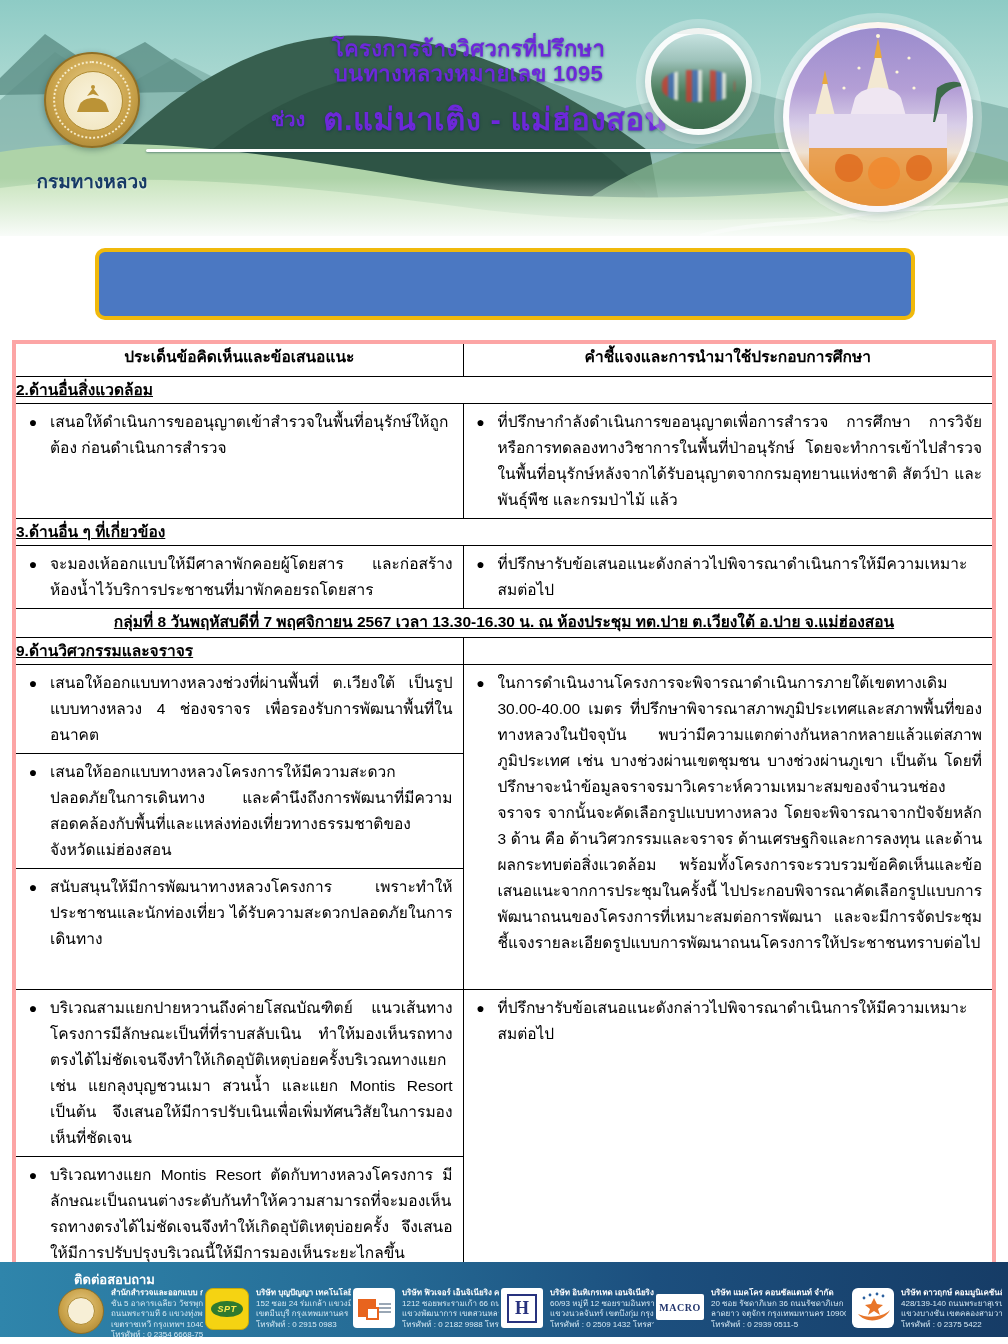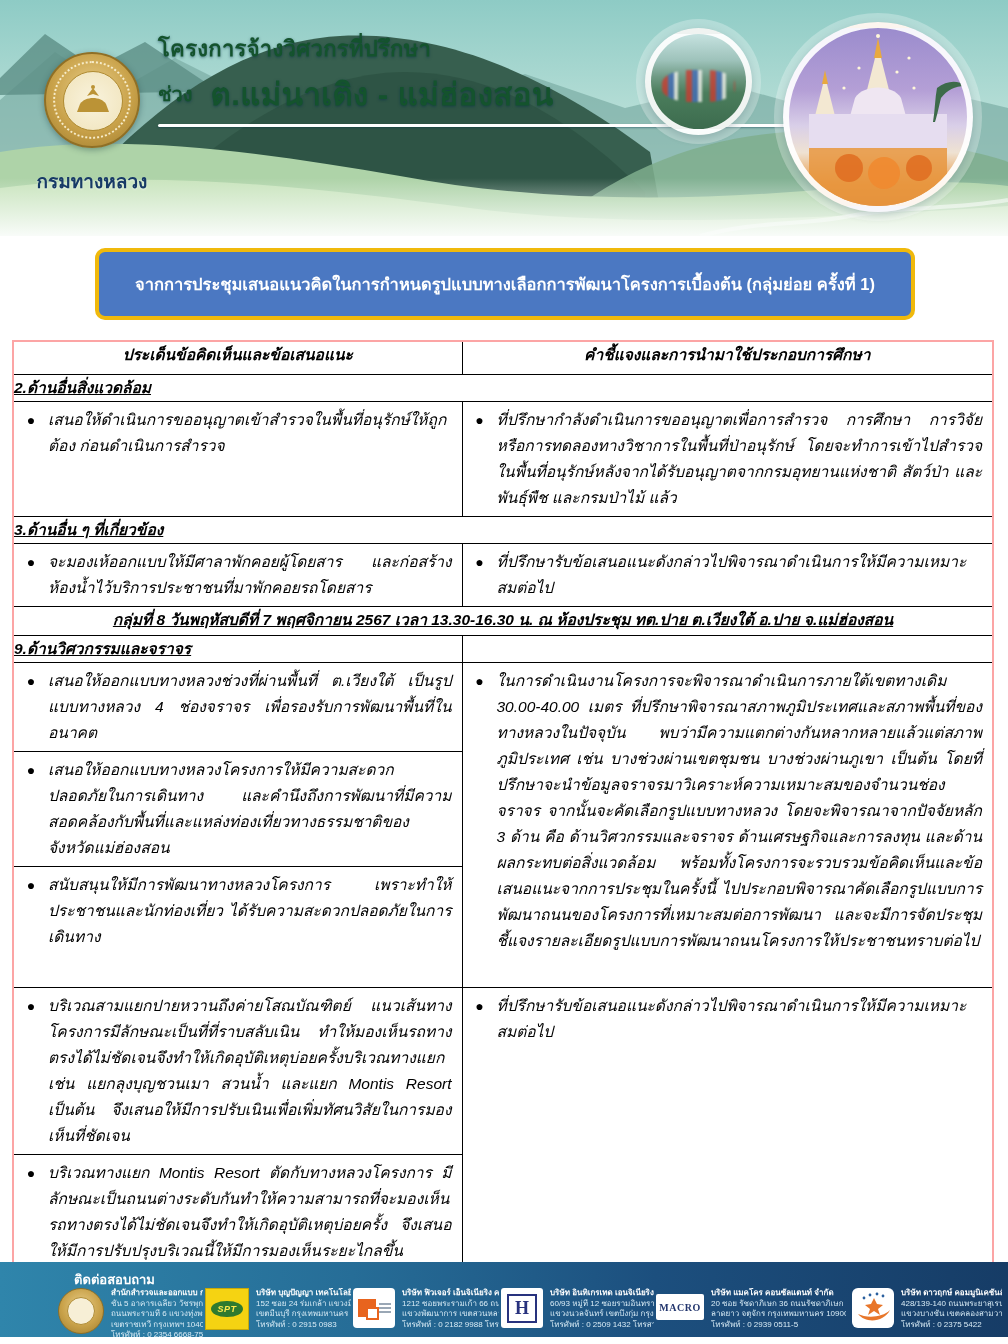--- a/index.html
+++ b/index.html
@@ -12,22 +12,22 @@
   .seal{position:absolute;left:44px;top:52px;width:92px;height:92px;border-radius:50%;
         background:radial-gradient(circle at 50% 40%, #e9cf8a 0%, #c9a24a 55%, #a07c2c 100%);
         border:2px solid #8f6f26;box-shadow:0 2px 6px rgba(0,40,50,.35);}
   .seal .ring{position:absolute;left:7px;top:7px;right:7px;bottom:7px;border-radius:50%;
         border:2px dotted #f7ecc9;}
   .seal .core{position:absolute;left:17px;top:17px;width:58px;height:58px;border-radius:50%;
         background:radial-gradient(circle,#f9f3dd 0%,#f0e3ba 100%);border:1px solid #b08c34;
         display:flex;align-items:center;justify-content:center;}
   .agency-label{position:absolute;left:20px;top:143px;width:144px;text-align:center;
         font-weight:bold;font-size:19px;color:#173a66;text-shadow:0 1px 2px rgba(255,255,255,.6);margin-top:23px;}
-  .banner-text{position:absolute;left:158px;top:36px;color:#14532d;
-        text-shadow:0 1px 3px rgba(0,45,70,.55);}
+  .banner-text{position:absolute;left:146px;top:36px;color:#6d28d9;
+        text-shadow:0 1px 3px rgba(0,45,70,.55);text-align:center;}
   .banner-text .t-line{font-weight:bold;font-size:22px;line-height:25px;letter-spacing:.3px;}
   .route-line{margin-top:8px;font-weight:bold;}
   .route-line .prefix{font-size:20px;margin-right:18px;vertical-align:4px;}
   .route-line .route{font-size:31px;letter-spacing:.5px;}
   .route-underline{margin-top:5px;width:645px;height:3px;background:#ffffff;border-radius:2px;
         box-shadow:0 1px 2px rgba(0,45,70,.4);}
   .photo-circle{position:absolute;border-radius:50%;border:6px solid rgba(255,255,255,.92);
         box-shadow:0 0 0 9px rgba(255,255,255,.28),0 3px 8px rgba(0,50,60,.3);overflow:hidden;}
   .circle-village{left:645px;top:28px;width:95px;height:95px;
         background:linear-gradient(180deg,#c6e2e0 0%,#9dc2ba 28%,#6f9a84 45%,#4b7d5c 62%,#3c6b4e 100%);}
@@ -43,21 +43,21 @@
   
   .title-box{position:absolute;left:95px;top:248px;width:812px;height:64px;
         background:#4b78c2;border:4px solid #f0b90c;border-radius:10px;
         display:flex;flex-direction:column;align-items:center;justify-content:center;gap:4px;
         color:#ffffff;font-weight:bold;text-align:center;}
   .title-box .tb1{font-size:17px;}
   .title-box .tb2{font-size:16.5px;}
 
   
   table.main{position:absolute;left:12px;top:340px;width:980px;border-collapse:collapse;
-        border:2px solid #fca5a5;table-layout:fixed;font-style:italic;}
+        border:4px solid #fca5a5;table-layout:fixed;}
   table.main th, table.main td{border:1.5px solid #000;vertical-align:top;
         font-size:15.5px;line-height:26px;padding:0;}
   th.col-head{font-weight:bold;text-align:center;height:32px;vertical-align:middle;padding:2px 4px;}
   td.section{font-weight:bold;padding:2px 6px;height:26px;}
   td.section span{text-decoration:underline;}
   td.group-head{font-weight:bold;text-align:center;padding:3px 6px;height:28px;}
   td.group-head span{text-decoration:underline;}
   .cellflex{display:flex;align-items:flex-start;}
   .cellflex .bullet{flex:0 0 34px;text-align:center;font-size:14px;line-height:26px;padding-top:5px;}
   .cellflex .btxt{flex:1;padding:5px 10px 5px 0;text-align:justify;}
@@ -71,21 +71,21 @@
   .org{position:absolute;top:26px;display:flex;gap:7px;overflow:hidden;}
   .org .logo{flex:0 0 auto;}
   .org .otext{flex:1;min-width:0;color:#d9ecf6;font-size:8px;line-height:10.5px;}
   .org .otext div{white-space:nowrap;overflow:hidden;}
   .org .oname{color:#ffffff;font-weight:bold;}
   .mini-seal{width:44px;height:44px;border-radius:50%;
         background:radial-gradient(circle at 50% 40%, #e9cf8a 0%, #c9a24a 55%, #a07c2c 100%);
         border:1px solid #8f6f26;position:relative;}
   .mini-seal:before{content:"";position:absolute;left:8px;top:8px;right:8px;bottom:8px;border-radius:50%;
         background:#f7efd6;border:1px solid #b08c34;}
-  .logo-spt{width:42px;height:40px;border-radius:0;background:#f5d312;border:1px solid #c7a90a;
+  .logo-spt{width:42px;height:40px;border-radius:8px;background:#f5d312;border:1px solid #c7a90a;
         display:flex;align-items:center;justify-content:center;text-align:center;}
   .logo-spt .ell{background:#2f7a2f;border-radius:50%;padding:3px 6px;color:#ffe94d;
         font-size:9px;font-weight:bold;font-style:italic;letter-spacing:.5px;}
   .logo-future{width:42px;height:40px;border-radius:4px;background:#ffffff;display:flex;
         align-items:center;justify-content:center;gap:3px;}
   .logo-future .sq{width:18px;height:18px;background:#e8641e;position:relative;}
   .logo-future .sq:after{content:"";position:absolute;right:-3px;bottom:-3px;width:9px;height:9px;background:#ffffff;border:2px solid #e8641e;}
   .logo-future .lines{display:flex;flex-direction:column;gap:2px;}
   .logo-future .lines i{display:block;width:12px;height:2px;background:#9aa7b5;}
   .logo-h{width:42px;height:40px;border-radius:3px;background:#ffffff;display:flex;
@@ -136,20 +136,21 @@
           <path d="M4,28 L36,28 L33,20 C28,12 12,12 7,20 Z" fill="#bb9336"></path>
           <path d="M14,12 L20,4 L26,12 L20,10 Z" fill="#bb9336"></path>
           <circle cx="20" cy="3" r="2" fill="#bb9336"></circle>
         </svg>
       </div>
     </div>
     <div class="agency-label">กรมทางหลวง</div>
 
     <div class="banner-text">
       <div class="t-line">โครงการจ้างวิศวกรที่ปรึกษา</div>
+      <div class="t-line">บนทางหลวงหมายเลข 1095</div>
       <div class="route-line">
         <span class="prefix">ช่วง</span><span class="route">ต.แม่นาเติง - แม่ฮ่องสอน</span>
       </div>
       <div class="route-underline"></div>
     </div>
 
     <div class="photo-circle circle-village">
       <div class="roofs"></div>
     </div>
     <div class="photo-circle circle-temple">
@@ -171,21 +172,20 @@
             <circle cx="120" cy="30" r="1.6"></circle>
           <circle cx="55" cy="60" r="1.6"></circle>
             <circle cx="125" cy="60" r="1.6"></circle>
             <circle cx="89" cy="8" r="2"></circle>
         </g>
       </svg>
     </div>
   </div>
 
   <div class="title-box">
-    <div class="tb2">จากการประชุมเสนอแนวคิดในการกำหนดรูปแบบทางเลือกการพัฒนาโครงการเบื้องต้น (กลุ่มย่อย ครั้งที่ 1)</div>
   </div>
 
   <table class="main">
     <colgroup>
         <col class="col-left">
         <col class="col-right">
       </colgroup>
     <tbody>
         <tr>
       <th class="col-head">ประเด็นข้อคิดเห็นและข้อเสนอแนะ</th>

